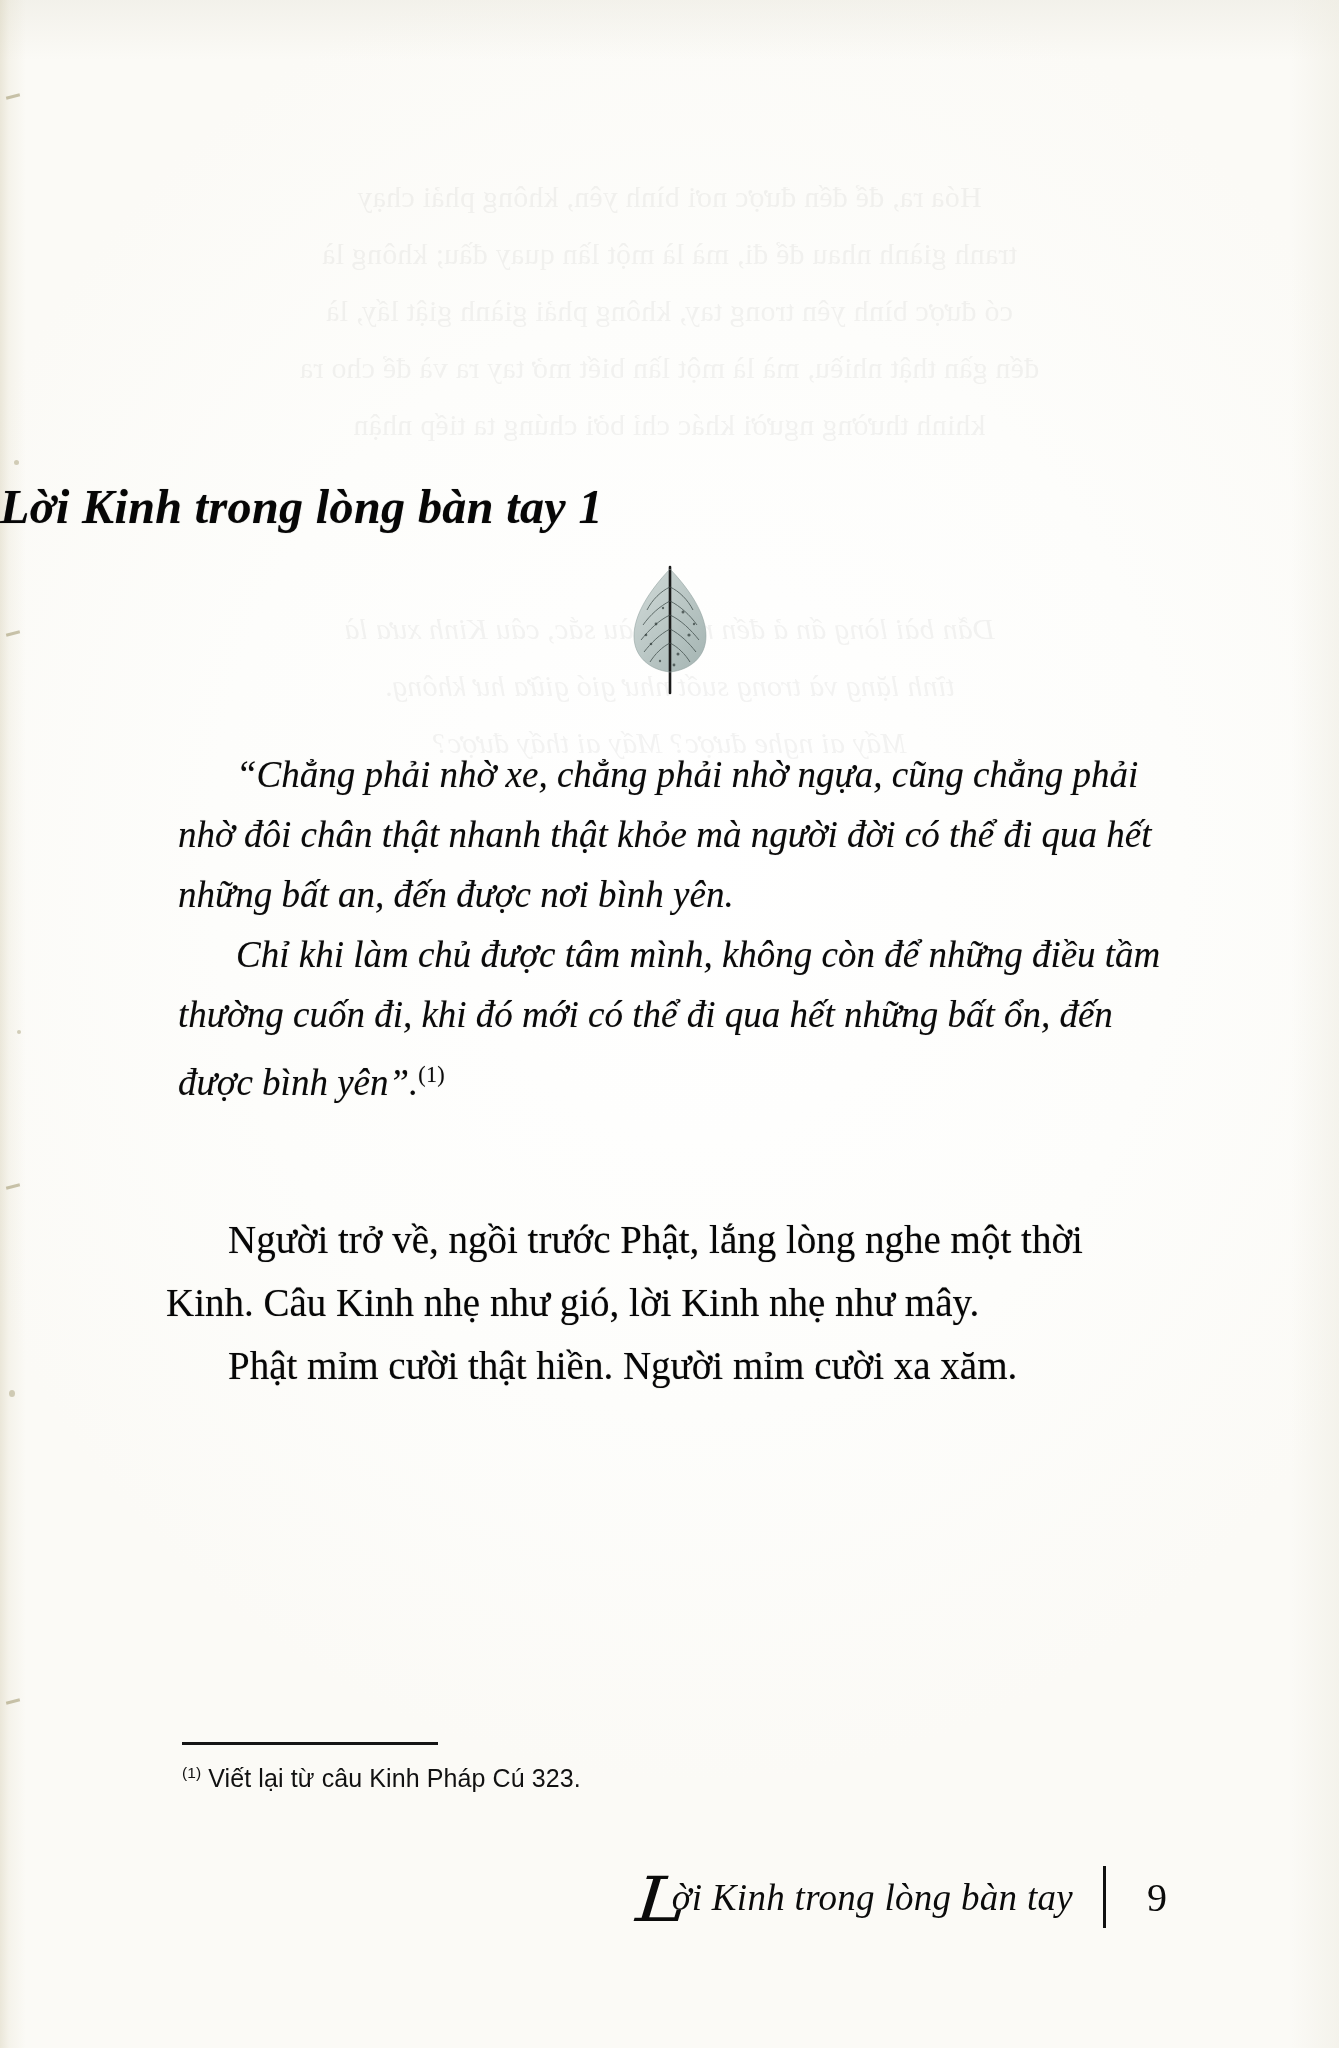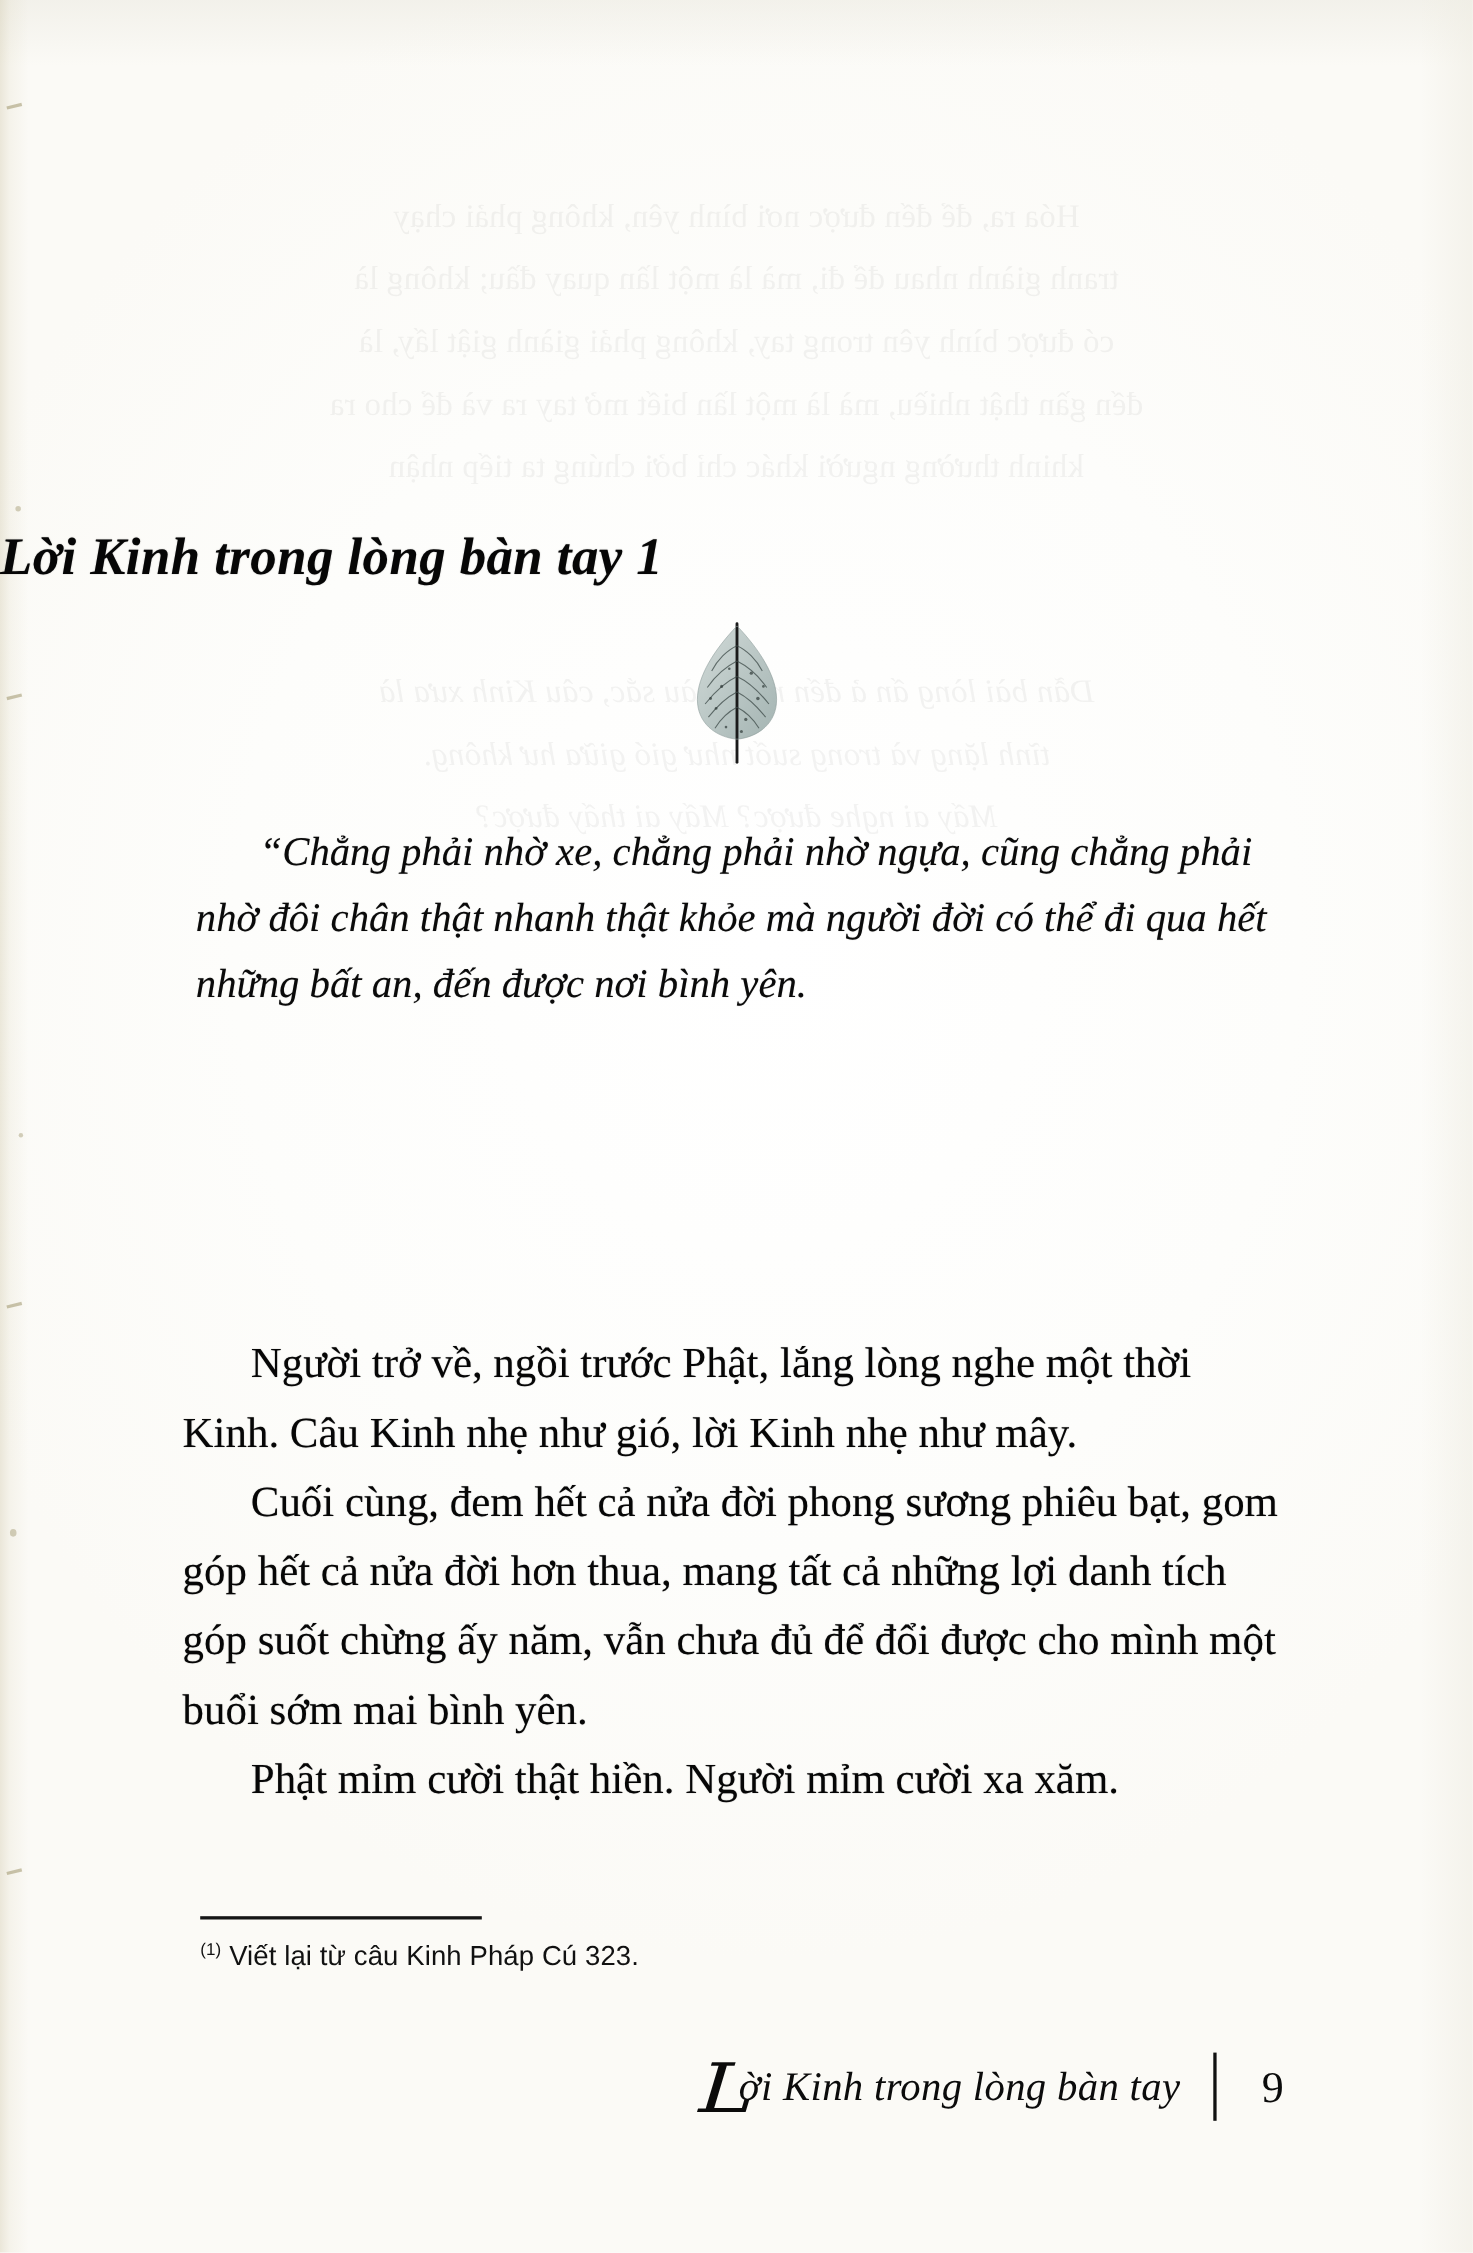--- a/index.html
+++ b/index.html
@@ -286,25 +286,25 @@
         <circle cx="47" cy="112" r="1.4"></circle>
           <circle cx="33" cy="108" r="1.2"></circle>
       </g>
 
       <path d="M43 16 C 64 38, 79 62, 79 83 C 79 104, 63 117, 43 119 C 23 117, 7 104, 7 83 C 7 62, 22 38, 43 16 Z" fill="none" stroke="#8c9c9a" stroke-width="0.9" opacity="0.6"></path>
     </svg>
   </div>
 
   <div class="quote-block">
     <p>“Chẳng phải nhờ xe, chẳng phải nhờ ngựa, cũng chẳng phải nhờ đôi chân thật nhanh thật khỏe mà người đời có thể đi qua hết những bất an, đến được nơi bình yên.</p>
+    <p><span>Chỉ khi làm chủ được tâm mình, không còn để những điều tầm thường cuốn đi, khi đó mới có thể đi qua hết những bất ổn, đến được bình yên”.</span><span class="fn-ref">(1)</span></p>
   </div>
 
   <div class="body-block">
     <p>Người trở về, ngồi trước Phật, lắng lòng nghe một thời Kinh. Câu Kinh nhẹ như gió, lời Kinh nhẹ như mây.</p>
-    <p>Cuối cùng, đem hết cả nửa đời phong sương phiêu bạt, gom góp hết cả nửa đời hơn thua, mang tất cả những lợi danh tích góp suốt chừng ấy năm, vẫn chưa đủ để đổi được cho mình một buổi sớm mai bình yên.</p>
     <p>Phật mỉm cười thật hiền. Người mỉm cười xa xăm.</p>
   </div>
 
   <div class="footnote">
     <div class="footnote-rule"></div>
     <div class="footnote-text"><span class="fn-mark">(1)</span><span> Viết lại từ câu Kinh Pháp Cú 323.</span></div>
   </div>
 
   <div class="page-footer">
     <div class="footer-title"><span class="footer-swash">L</span><span>ời Kinh trong lòng bàn tay</span></div>

